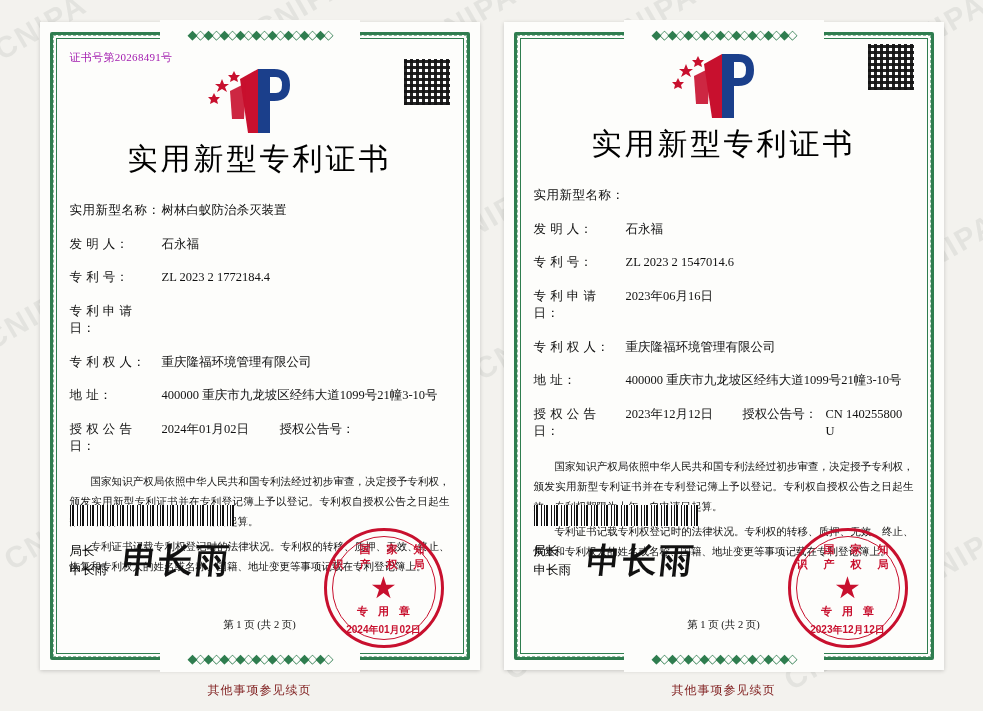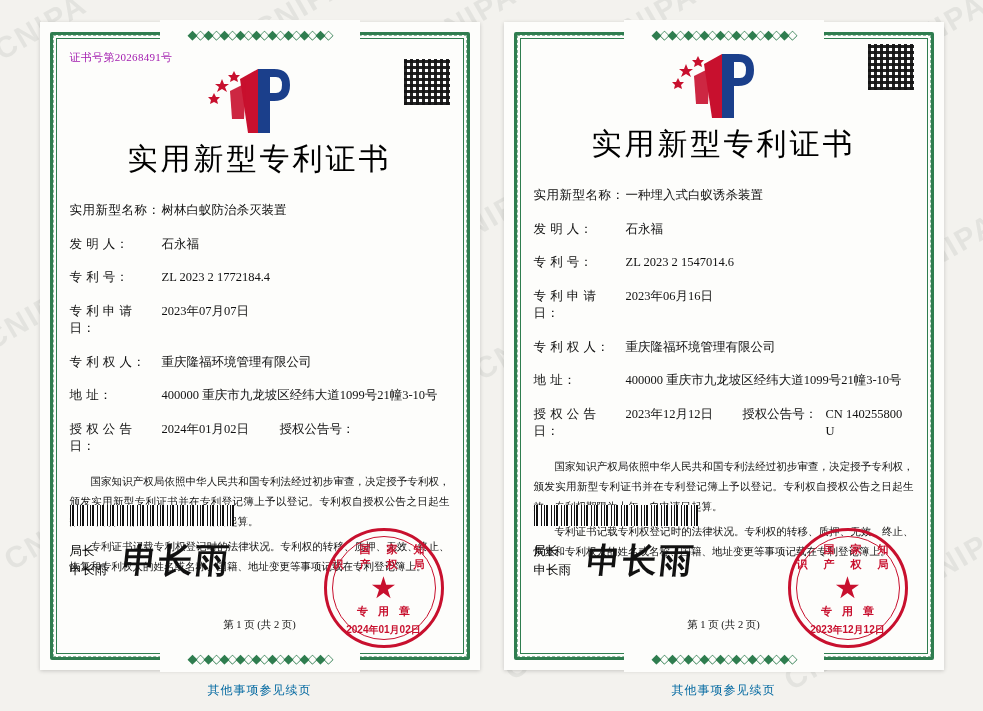--- a/index.html
+++ b/index.html
@@ -225,21 +225,21 @@
     position:absolute;
     left:0;right:0;bottom:12px;
     text-align:center;
     font-size:10.5px;
     color:#111;
   }
   .footnote{
     width:440px;
     text-align:center;
     font-size:12px;
-    color:#0369a1;
+    color:#7f1d1d;
     margin-top:12px;
     letter-spacing:1px;
   }
   .col{display:flex;flex-direction:column;align-items:center;}
 </style>
 </head>
 <body>
 
 <div class="wm-layer">
   <div class="wm" style="left:-10px;top:10px;">CNIPA</div>
@@ -298,21 +298,20 @@
       <div class="field">
         <div class="lbl">发  明  人：</div>
         <div class="val">石永福</div>
       </div>
       <div class="field">
         <div class="lbl">专  利  号：</div>
         <div class="val">ZL 2023 2 1772184.4</div>
       </div>
       <div class="field">
         <div class="lbl">专 利 申 请 日：</div>
-        <div class="val">2023年07月07日</div>
       </div>
       <div class="field">
         <div class="lbl">专 利 权 人：</div>
         <div class="val">重庆隆福环境管理有限公司</div>
       </div>
       <div class="field">
         <div class="lbl">地        址：</div>
         <div class="val">400000 重庆市九龙坡区经纬大道1099号21幢3-10号</div>
       </div>
 
@@ -369,21 +368,20 @@
           <polygon points="34,10 36,14 40,14 37,17 38,21 34,19 30,21 31,17 28,14 32,14" fill="#c8102e"></polygon>
           <polygon points="14,32 16,36 20,36 17,39 18,43 14,41 10,43 11,39 8,36 12,36" fill="#c8102e"></polygon>
         </svg>
         <div class="qr"></div>
       </div>
 
       <div class="title">实用新型专利证书</div>
 
       <div class="field">
         <div class="lbl">实用新型名称：</div>
-        <div class="val">一种埋入式白蚁诱杀装置</div>
       </div>
       <div class="field">
         <div class="lbl">发  明  人：</div>
         <div class="val">石永福</div>
       </div>
       <div class="field">
         <div class="lbl">专  利  号：</div>
         <div class="val">ZL 2023 2 1547014.6</div>
       </div>
       <div class="field">

